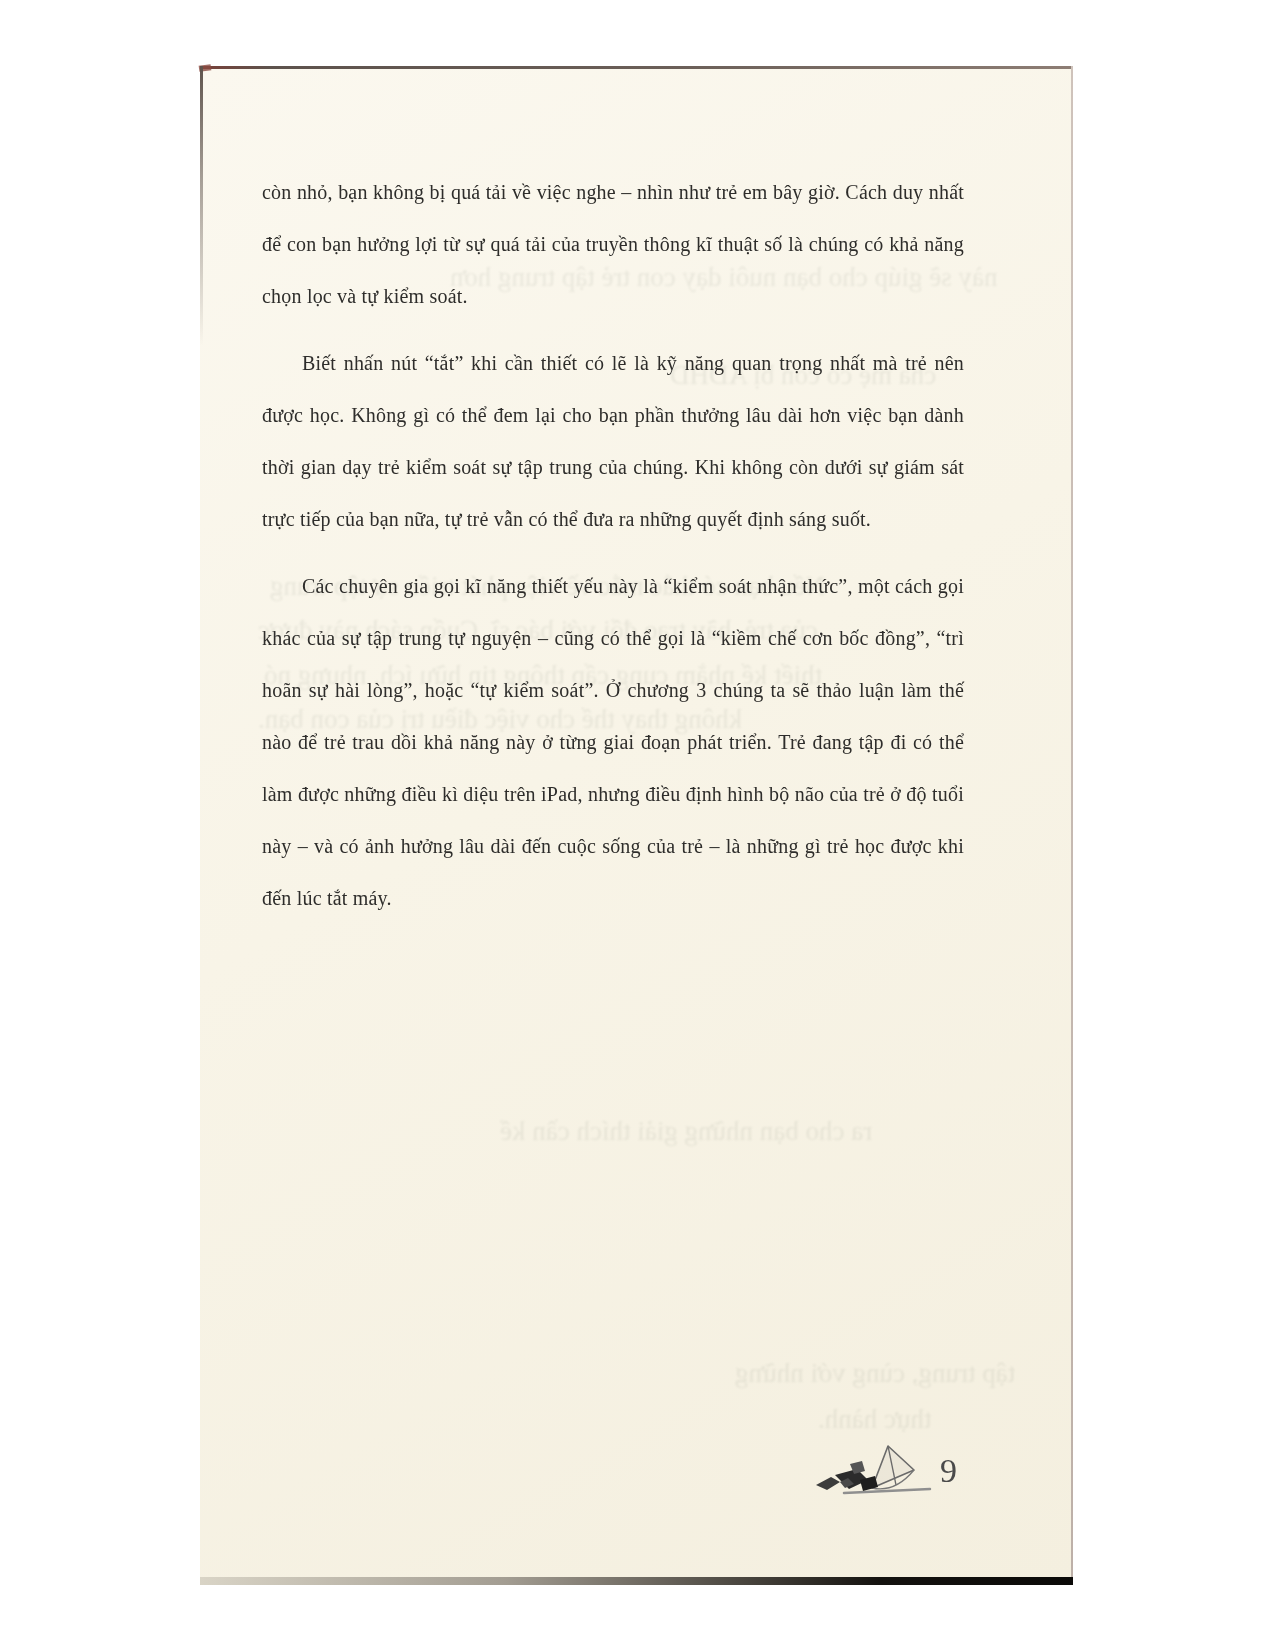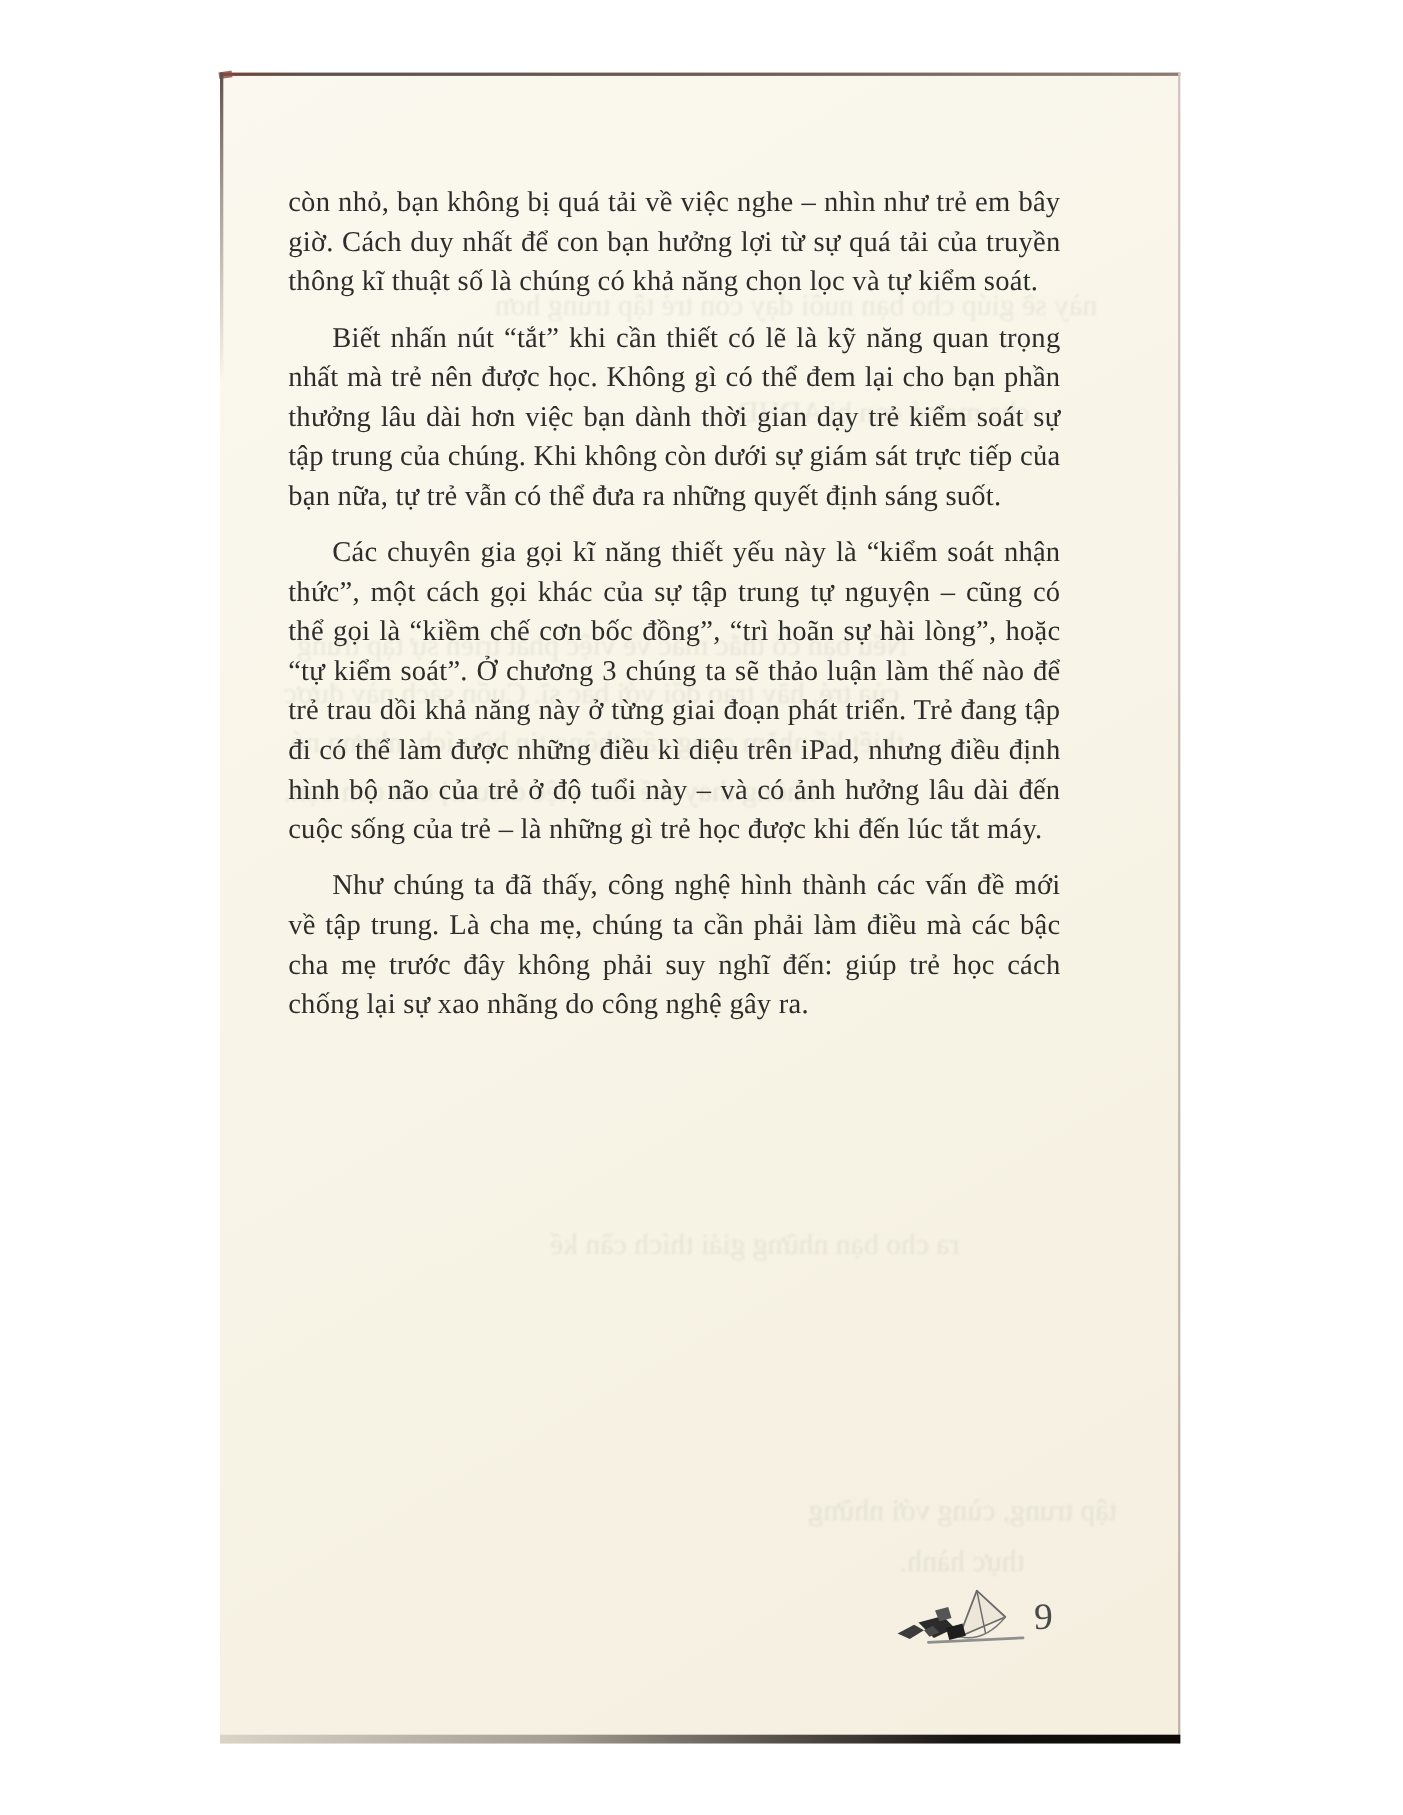--- a/index.html
+++ b/index.html
@@ -56,22 +56,22 @@
     background: #8a4b42;
     transform: rotate(-8deg);
     opacity: 0.8;
   }
   .text-block {
     position: absolute;
     left: 62px;
     top: 100px;
     width: 702px;
     color: #2e2d2b;
-    font-size: 26px;
-    line-height: 36px;
+    font-size: 20px;
+    line-height: 52px;
     text-align: justify;
   }
   .text-block p {
     margin: 0 0 15px 0;
     letter-spacing: 0.2px;
   }
   .text-block p.indent { text-indent: 40px; }
   
   .ghost {
     position: absolute;
@@ -126,21 +126,20 @@
     <div class="ghost g4">thiết kế nhằm cung cấp thông tin hữu ích, nhưng nó</div>
     <div class="ghost g5">không thay thế cho việc điều trị của con bạn.</div>
     <div class="ghost g6">ra cho bạn những giải thích cần kể</div>
     <div class="ghost g7">tập trung, cùng với những</div>
     <div class="ghost g8">thực hành.</div>
 
     <div class="text-block">
       <p>còn nhỏ, bạn không bị quá tải về việc nghe – nhìn như trẻ em bây giờ. Cách duy nhất để con bạn hưởng lợi từ sự quá tải của truyền thông kĩ thuật số là chúng có khả năng chọn lọc và tự kiểm soát.</p>
       <p class="indent">Biết nhấn nút “tắt” khi cần thiết có lẽ là kỹ năng quan trọng nhất mà trẻ nên được học. Không gì có thể đem lại cho bạn phần thưởng lâu dài hơn việc bạn dành thời gian dạy trẻ kiểm soát sự tập trung của chúng. Khi không còn dưới sự giám sát trực tiếp của bạn nữa, tự trẻ vẫn có thể đưa ra những quyết định sáng suốt.</p>
       <p class="indent">Các chuyên gia gọi kĩ năng thiết yếu này là “kiểm soát nhận thức”, một cách gọi khác của sự tập trung tự nguyện – cũng có thể gọi là “kiềm chế cơn bốc đồng”, “trì hoãn sự hài lòng”, hoặc “tự kiểm soát”. Ở chương 3 chúng ta sẽ thảo luận làm thế nào để trẻ trau dồi khả năng này ở từng giai đoạn phát triển. Trẻ đang tập đi có thể làm được những điều kì diệu trên iPad, nhưng điều định hình bộ não của trẻ ở độ tuổi này – và có ảnh hưởng lâu dài đến cuộc sống của trẻ – là những gì trẻ học được khi đến lúc tắt máy.</p>
-      <p class="indent">Như chúng ta đã thấy, công nghệ hình thành các vấn đề mới về tập trung. Là cha mẹ, chúng ta cần phải làm điều mà các bậc cha mẹ trước đây không phải suy nghĩ đến: giúp trẻ học cách chống lại sự xao nhãng do công nghệ gây ra.</p>
     </div>
 
     <div class="page-footer">
       <svg class="quill-icon" width="128" height="62" viewBox="0 0 128 62" xmlns="http://www.w3.org/2000/svg">
 
         <path d="M34 53 L120 49" stroke="#8f8f8f" stroke-width="2.5" fill="none" stroke-linecap="round"></path>
 
         <path d="M62 48 L78 6 L104 30 Z" fill="rgba(70,70,70,0.05)" stroke="#6a6a6a" stroke-width="1.6" stroke-linejoin="round"></path>
         <path d="M78 6 L86 45" stroke="#6a6a6a" stroke-width="1.3" fill="none"></path>
         <path d="M62 48 Q85 53 104 30" stroke="#777777" stroke-width="1.3" fill="none"></path>

